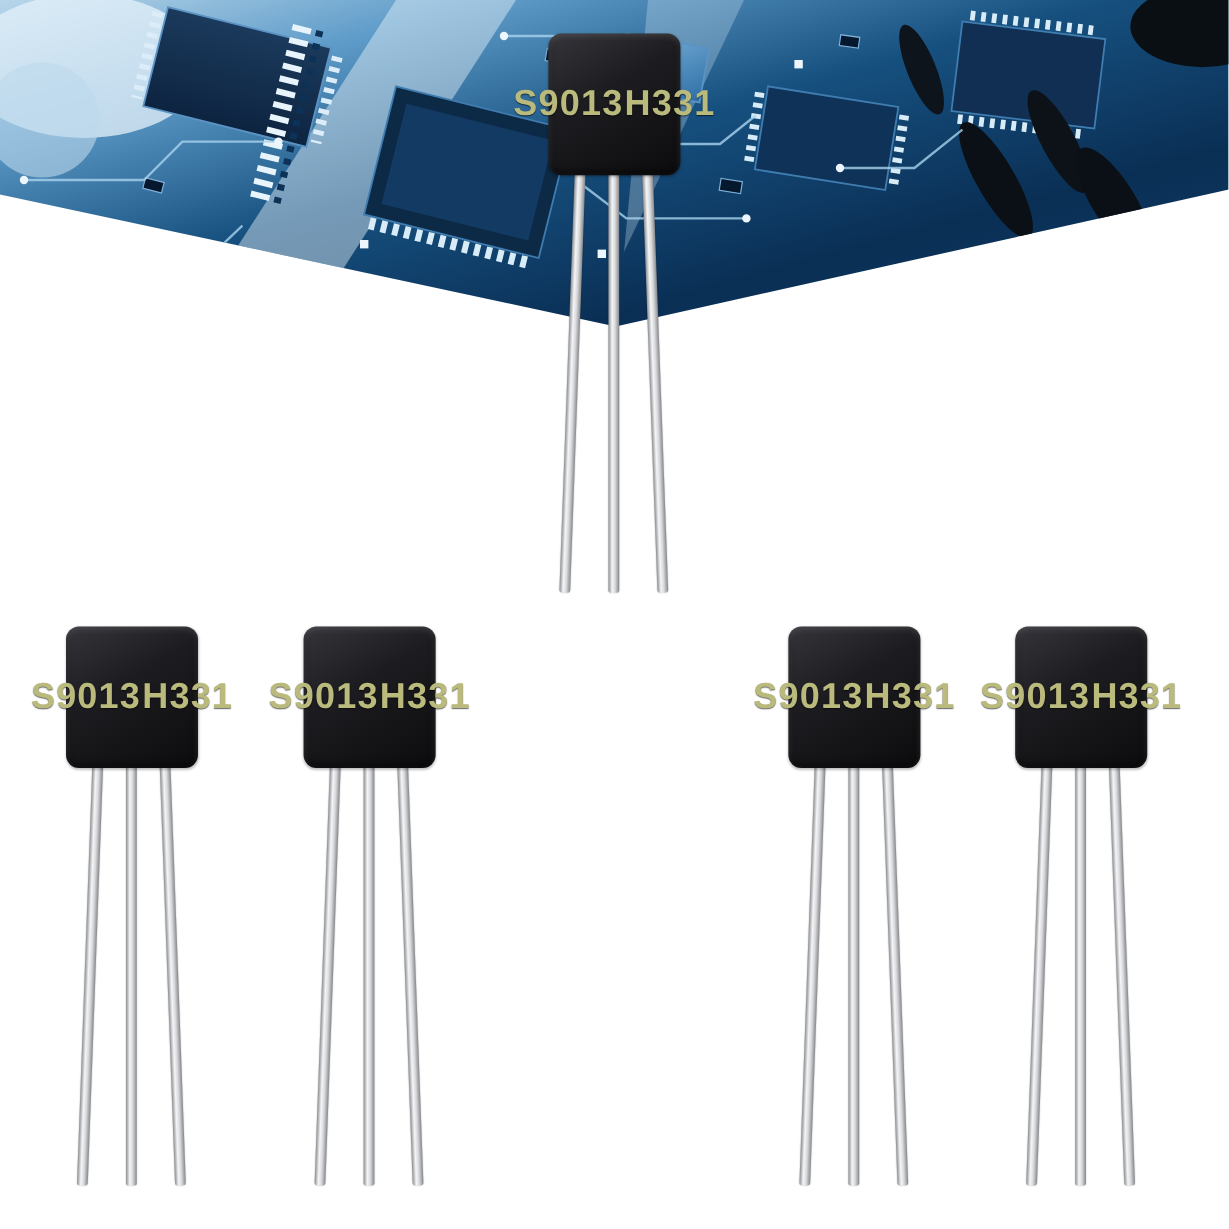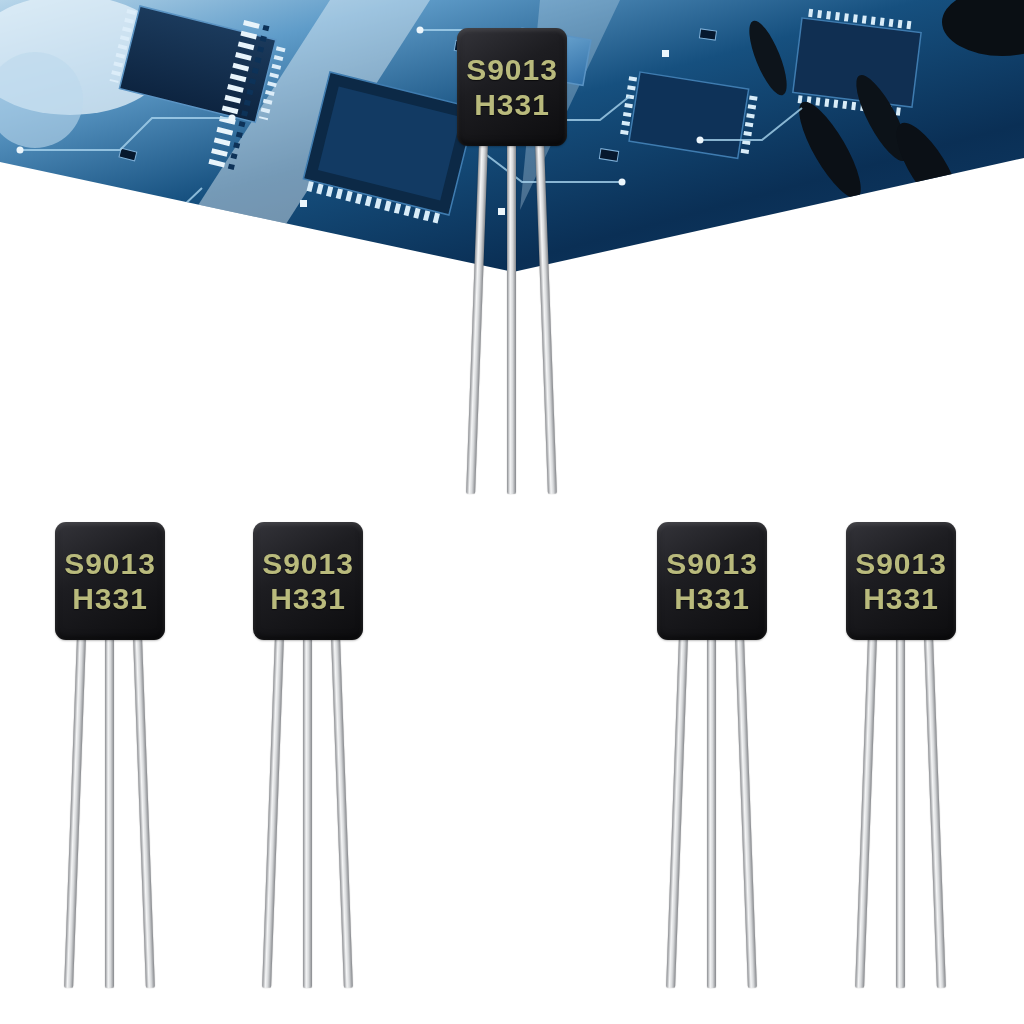--- a/index.html
+++ b/index.html
@@ -13,21 +13,21 @@
     clip-path:polygon(0 0,1024px 0,1024px 158px,513px 272px,0 162px);
   }
   .pcb-banner svg{display:block;width:1024px;height:280px;}
   
   .transistor{position:absolute;width:110px;}
   .t-body{
     position:relative;width:110px;height:118px;
     background:linear-gradient(150deg,#34343a 0%,#1d1d21 40%,#0c0c0e 100%);
     border-radius:11px;
     box-shadow:inset 0 2px 5px rgba(255,255,255,.14), inset 0 -3px 6px rgba(0,0,0,.55), 0 1px 2px rgba(0,0,0,.25);
-    display:flex;flex-direction:column;align-items:center;justify-content:center;
+    display:flex;flex-direction:row;align-items:center;justify-content:center;
     gap:1px;z-index:2;
   }
   .t-line{
     color:#b9ba7c;font-weight:bold;font-size:30px;line-height:1.12;
     letter-spacing:1px;text-align:center;
     text-shadow:0 1px 1px rgba(0,0,0,.6);
   }
   .leads{position:absolute;top:114px;left:0;width:110px;height:352px;z-index:1;}
   .lead{
     position:absolute;top:0;width:9px;height:352px;border-radius:2px;

